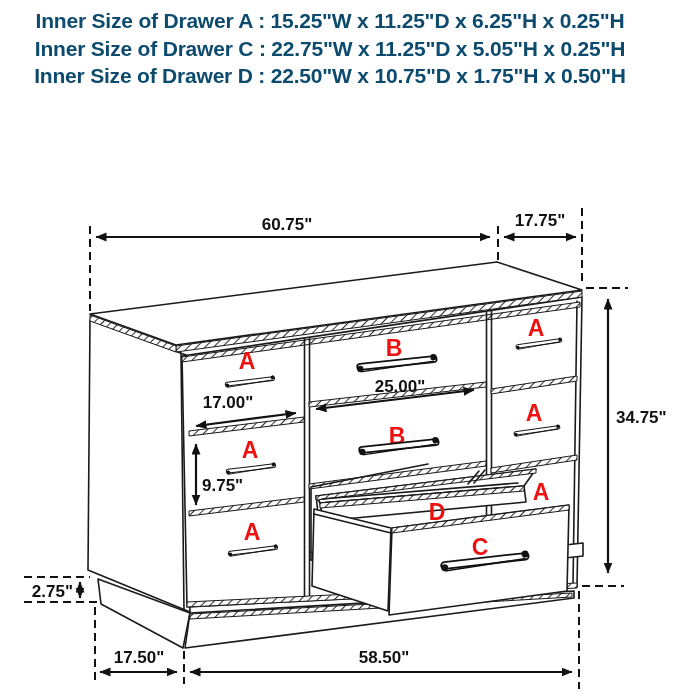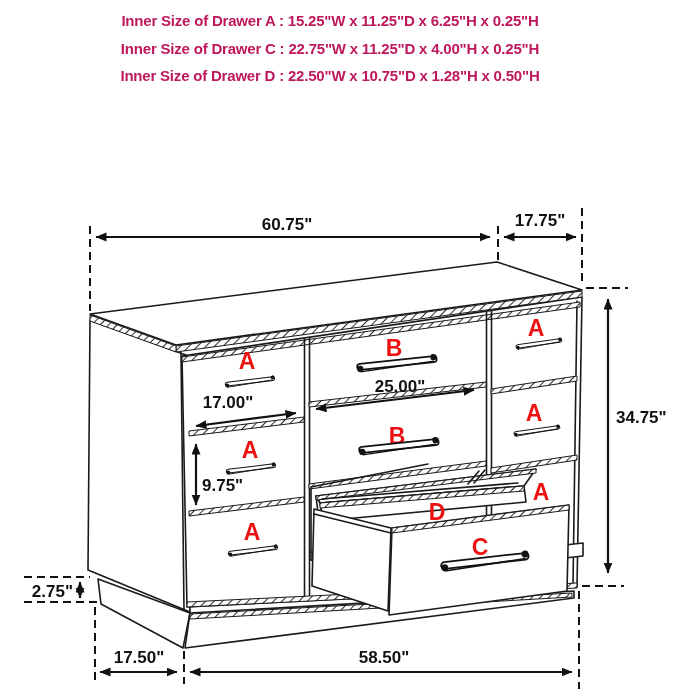--- a/index.html
+++ b/index.html
@@ -1,38 +1,38 @@
 <!DOCTYPE html>
 <html><head>
 <meta charset="utf-8">
 <style>
   html,body{margin:0;padding:0;background:#fff;}
   .page{position:relative;width:700px;height:700px;background:#fff;overflow:hidden;
         font-family:"Liberation Sans",sans-serif;}
   .hdr{position:absolute;top:7px;left:0;width:660px;text-align:center;
-       font-weight:bold;font-size:15px;line-height:27.5px;color:#be185d;
+       font-weight:bold;font-size:21px;line-height:27.5px;color:#0c4a6e;
        letter-spacing:-0.2px;white-space:nowrap;}
   svg{position:absolute;top:0;left:0;}
   .fw{fill:#fff;stroke:#1a1a1a;stroke-width:1.6;stroke-linejoin:round;}
   .ln{stroke:#1a1a1a;stroke-width:1.6;fill:none;stroke-linecap:round;}
   .hs{fill:url(#hatch);stroke:#1a1a1a;stroke-width:1;}
   .dim{stroke:#111;stroke-width:2.2;fill:none;}
   .dsh{stroke:#111;stroke-width:2;fill:none;stroke-dasharray:8 5;}
   text.dm{font:bold 17px "Liberation Sans",sans-serif;fill:#111;}
   text.lt{font:bold 23px "Liberation Sans",sans-serif;}
 </style>
 </head>
 <body>
 
 <div class="page">
 
   <div class="hdr">
     <div>Inner Size of Drawer A : 15.25"W x 11.25"D x 6.25"H x 0.25"H</div>
-    <div>Inner Size of Drawer C : 22.75"W x 11.25"D x 4.00"H x 0.25"H</div>
-    <div>Inner Size of Drawer D : 22.50"W x 10.75"D x 1.28"H x 0.50"H</div>
+    <div>Inner Size of Drawer C : 22.75"W x 11.25"D x 5.05"H x 0.25"H</div>
+    <div>Inner Size of Drawer D : 22.50"W x 10.75"D x 1.75"H x 0.50"H</div>
   </div>
 
   <svg width="700" height="700" viewBox="0 0 700 700">
     <defs>
       <marker id="ah" markerUnits="userSpaceOnUse" markerWidth="13" markerHeight="11" refX="10.5" refY="4.5" orient="auto-start-reverse">
         <path d="M0,0 L11,4.5 L0,9 Z" fill="#111"></path>
       </marker>
       <pattern id="hatch" width="6" height="6" patternUnits="userSpaceOnUse" patternTransform="rotate(45)">
         <rect width="6" height="6" fill="#fff"></rect>
         <line x1="0" y1="0" x2="0" y2="6" stroke="#2a2a2a" stroke-width="2"></line>

